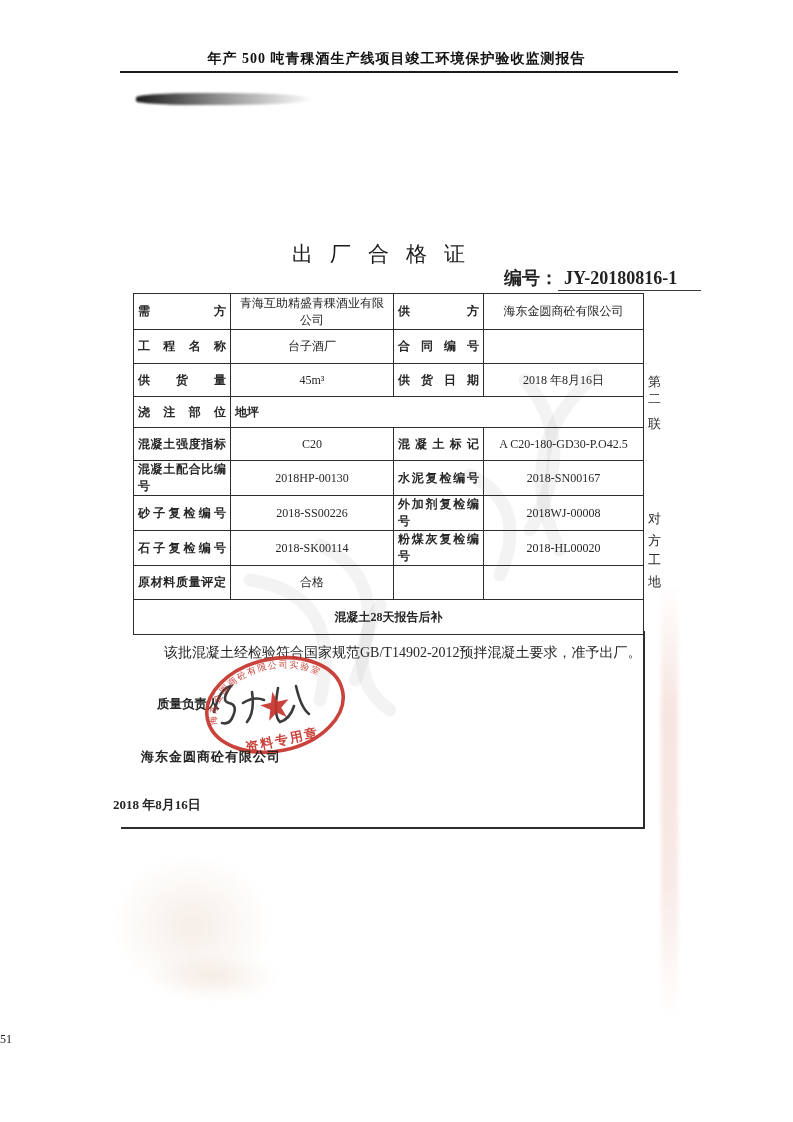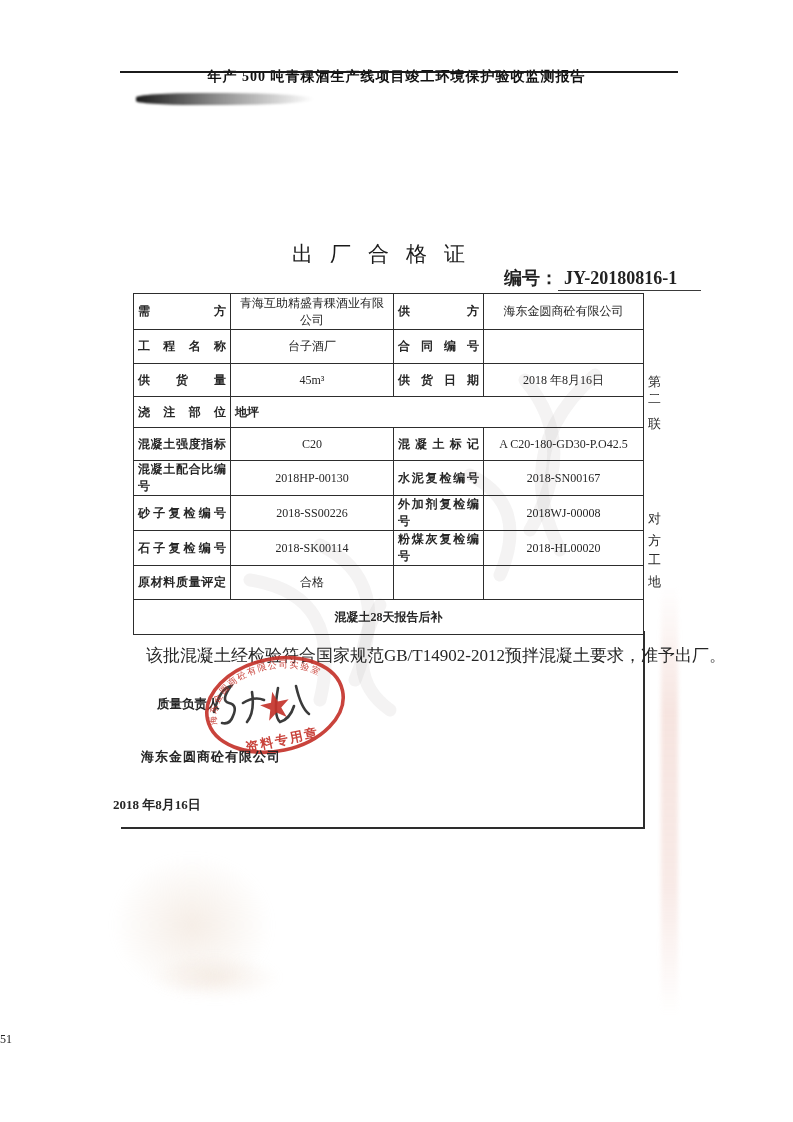--- a/index.html
+++ b/index.html
@@ -2,21 +2,21 @@
 <html><head>
 <meta charset="utf-8">
 <style>
   html,body{margin:0;padding:0;background:#ffffff;}
   .page{position:relative;width:793px;height:1122px;background:#ffffff;overflow:hidden;
         font-family:"Liberation Serif","DejaVu Serif",serif;color:#222;}
   .abs{position:absolute;}
 
   
   .report-header{top:50px;left:0;width:793px;text-align:center;font-size:14px;
-                 font-weight:bold;letter-spacing:1px;color:#111;margin-top:18px;}
+                 font-weight:bold;letter-spacing:1px;color:#111;}
   .header-rule{top:71px;left:120px;width:558px;height:0;border-top:2px solid #1b1b1b;}
 
   
   .top-smudge{top:93px;left:136px;width:178px;height:12px;border-radius:45% 60% 60% 40%;
               background:linear-gradient(to right,rgba(15,15,15,.95),rgba(45,45,45,.55) 45%,rgba(90,90,90,0));
               filter:blur(1px);}
   .pink-streak{top:585px;left:661px;width:17px;height:430px;filter:blur(2px);
                background:linear-gradient(to bottom,rgba(236,196,186,0),rgba(236,196,186,.45) 30%,rgba(236,196,186,.35) 70%,rgba(236,196,186,0));}
   .beige-smudge1{top:855px;left:112px;width:160px;height:140px;filter:blur(4px);
                background:radial-gradient(closest-side,rgba(228,205,185,.35),rgba(228,205,185,0));}
@@ -34,21 +34,21 @@
   table.cert td{border:1.6px solid #2d2d2d;font-size:12px;padding:0 4px;color:#262626;
                 overflow:hidden;}
   td.lab{font-weight:bold;text-align:justify;text-align-last:justify;padding:0 7px;}
   td.val{text-align:center;font-size:12.5px;}
   td.val-sm{text-align:center;font-size:11px;margin-left:12px;}
   td.val-left{text-align:left;padding-left:8px;font-weight:bold;font-size:12.5px;}
   td.center-note{text-align:center;font-size:12.5px;font-weight:bold;}
 
   .bottom-sec{top:631px;left:133px;width:510px;height:196px;border-right:2px solid #2d2d2d;}
   .bottom-line{top:827px;left:121px;width:524px;height:0;border-top:2px solid #2d2d2d;}
-  .statement{top:644px;left:146px;font-size:17px;color:#262626;white-space:nowrap;}
+  .statement{top:644px;left:164px;font-size:14px;color:#262626;white-space:nowrap;}
   .quality-label{top:696px;left:157px;font-size:12.5px;font-weight:bold;color:#262626;}
   .signature{top:676px;left:206px;width:135px;height:54px;}
   .company-name{top:748px;left:141px;font-size:13px;font-weight:bold;letter-spacing:1px;color:#262626;}
   .cert-date{top:796px;left:113px;font-size:13px;font-weight:bold;color:#262626;}
 
   
   .side-note{writing-mode:vertical-rl;font-size:13px;letter-spacing:21px;color:#2c2c2c;left:645px;}
   .side-note-1{top:364px;}
   .side-note-2{top:501px;}
 

